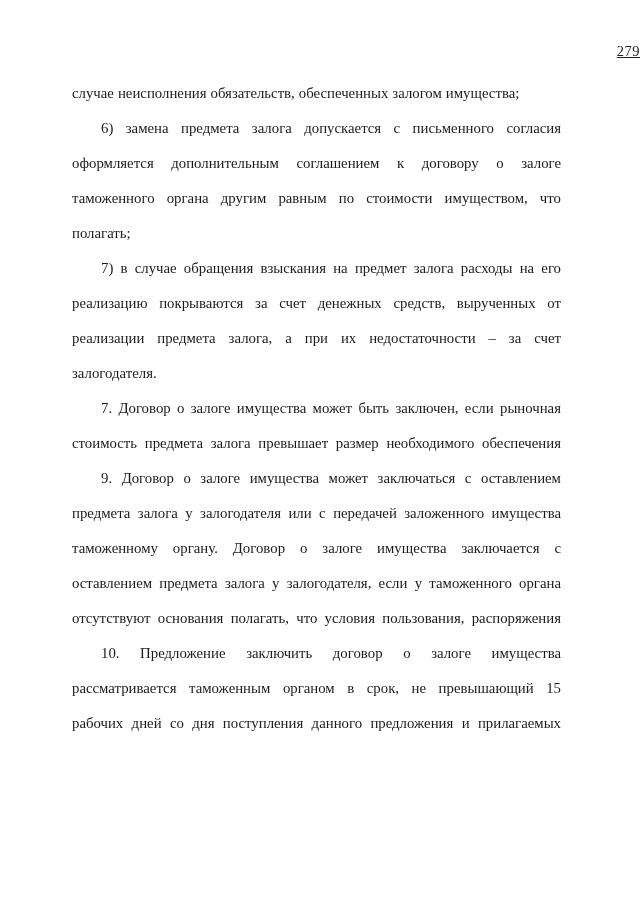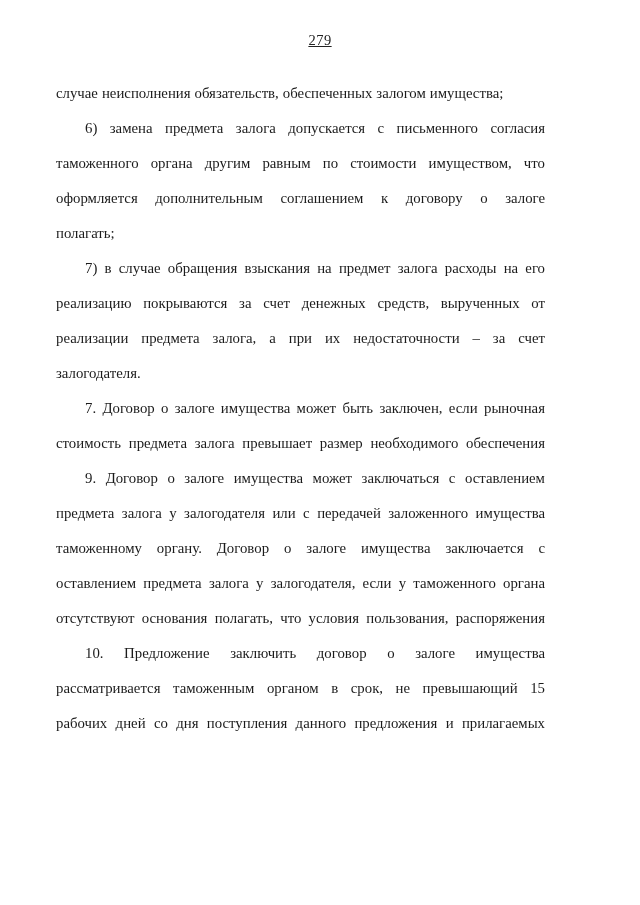--- a/index.html
+++ b/index.html
@@ -11,33 +11,33 @@
     position: relative;
     width: 640px;
     height: 905px;
     background: #ffffff;
     overflow: hidden;
     font-family: "Liberation Serif", "DejaVu Serif", serif;
     color: #1b1b1b;
   }
   .page-number {
     position: absolute;
-    top: 32px;
+    top: 43px;
     left: 0;
     width: 100%;
-    text-align: center;
+    text-align: right;
     font-size: 14.5px;
     letter-spacing: 0.5px;
     color: #222;
     text-decoration: underline;
   }
   .page-body {
     position: absolute;
     top: 76px;
-    left: 56px;
+    left: 72px;
     width: 489px;
     font-size: 14.8px;
     line-height: 35px;
   }
   .paragraph {
     margin: 0;
     padding: 0;
   }
   .line {
     text-align: justify;
@@ -58,22 +58,22 @@
 <body>
 
 <div class="page">
   <div class="page-number">279</div>
   <div class="page-body">
       <div class="paragraph">
         <div class="line final">случае неисполнения обязательств, обеспеченных залогом имущества;</div>
       </div>
       <div class="paragraph">
         <div class="line indent">6) замена предмета залога допускается с письменного согласия</div>
+        <div class="line">оформляется дополнительным соглашением к договору о залоге</div>
         <div class="line">таможенного органа другим равным по стоимости имуществом, что</div>
-        <div class="line">оформляется дополнительным соглашением к договору о залоге</div>
         <div class="line final">полагать;</div>
       </div>
       <div class="paragraph">
         <div class="line indent">7) в случае обращения взыскания на предмет залога расходы на его</div>
         <div class="line">реализацию покрываются за счет денежных средств, вырученных от</div>
         <div class="line">реализации предмета залога, а при их недостаточности – за счет</div>
         <div class="line final">залогодателя.</div>
       </div>
       <div class="paragraph">
         <div class="line indent">7. Договор о залоге имущества может быть заключен, если рыночная</div>

